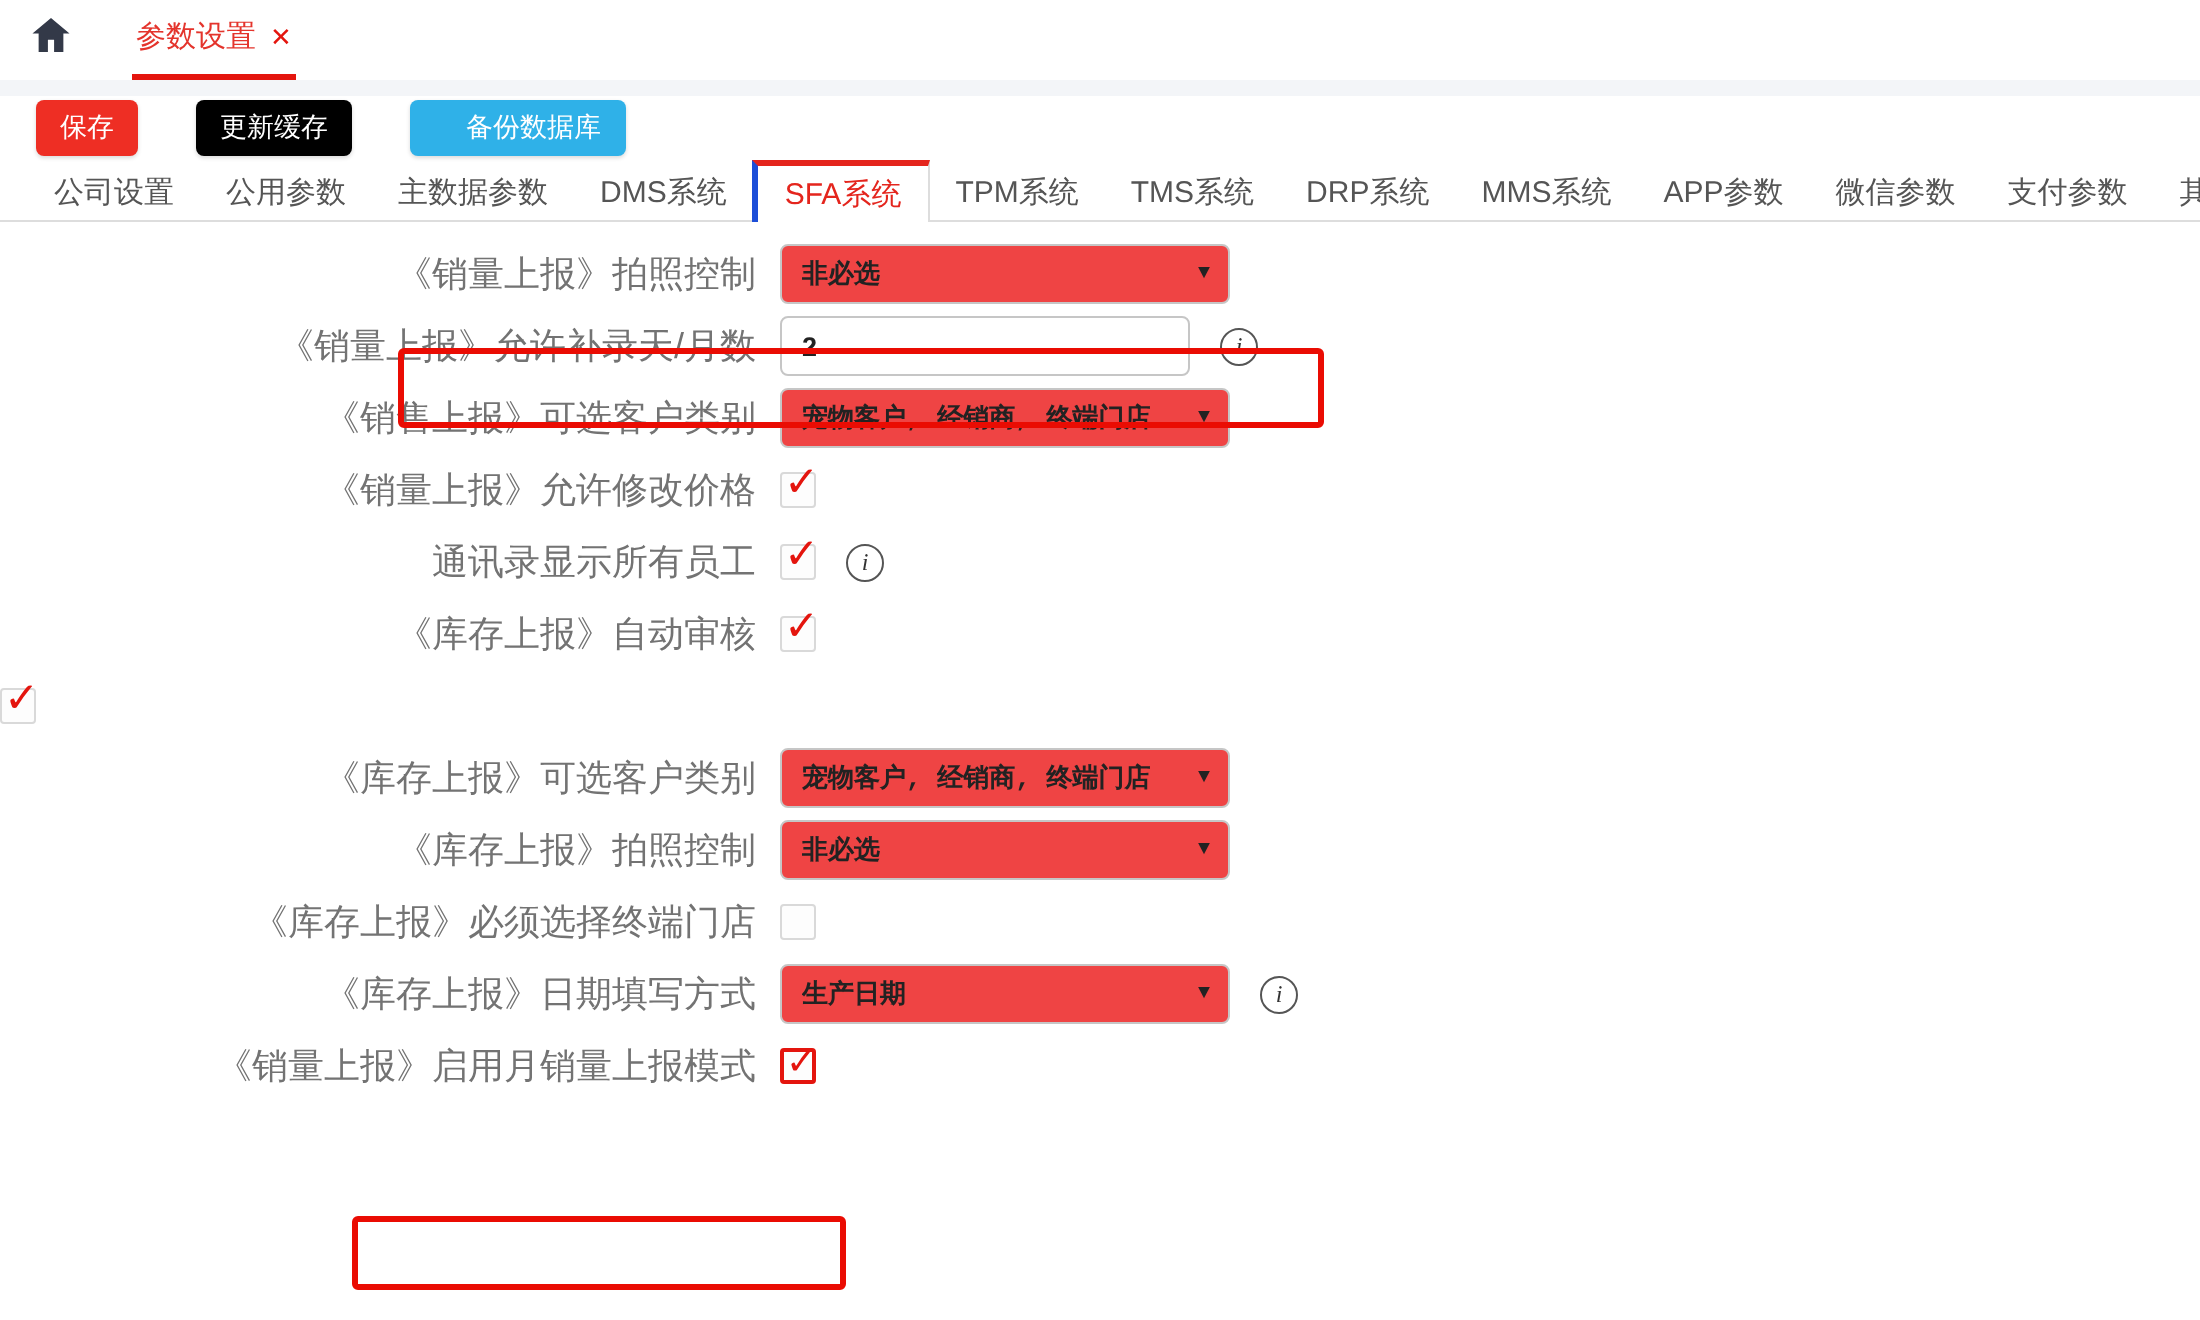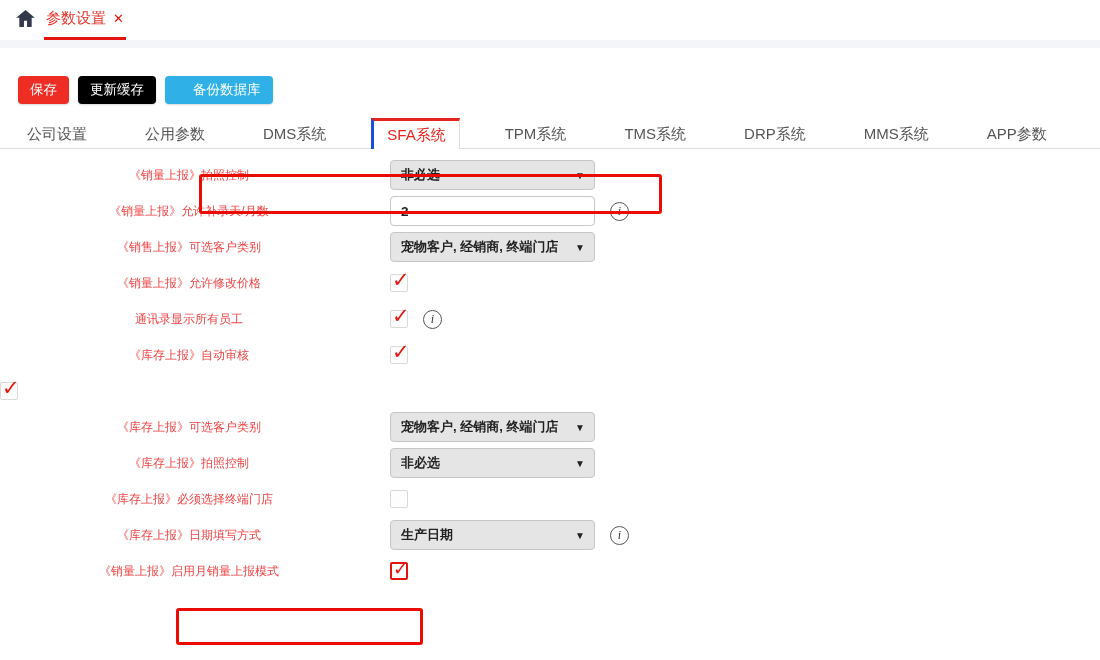--- a/index.html
+++ b/index.html
@@ -3,49 +3,49 @@
 <meta charset="utf-8">
 <style>
   * { margin:0; padding:0; box-sizing:border-box; }
   html,body { width:1100px; height:660px; background:#fff;
     font-family:"Liberation Sans","DejaVu Sans",sans-serif; }
   .page { position:relative; width:1100px; height:660px; background:#fff; overflow:hidden; }
 
   
   .topbar { height:40px; display:flex; align-items:center; padding-left:14px; background:#fff; }
   .home-btn { width:22px; height:22px; display:flex; align-items:center; justify-content:center; cursor:pointer; }
-  .page-tab { margin-left:8px; height:40px; display:flex; align-items:center; gap:7px;
+  .page-tab { margin-left:30px; height:40px; display:flex; align-items:center; gap:7px;
     padding:0 2px 0 2px; border-bottom:3px solid #e4150e; cursor:pointer; }
   .page-tab .tab-label { color:#e4342c; font-size:15px; }
   .page-tab .tab-close { color:#e4150e; font-size:13px; font-weight:bold; line-height:1; }
   .band { height:8px; background:#f3f5f8; }
 
   
-  .toolbar { margin:28px 0 0 18px; display:flex; gap:9px; }
+  .toolbar { margin:2px 0 0 18px; display:flex; gap:29px; }
   .btn { height:28px; padding:0 12px; border:none; border-radius:4px; color:#fff;
     font-size:13.5px; font-family:inherit; cursor:pointer; box-shadow:0 1px 2px rgba(0,0,0,.15); }
   .btn-save   { background:#ee2e24; }
   .btn-cache  { background:#000000; }
   .btn-backup { background:#2fb1e8;padding-left:28px; }
 
   
-  .tabs { margin-top:14px; display:flex; align-items:stretch; height:31px;
-    border-bottom:1px solid #ddd; padding-left:14px;gap:32px; }
+  .tabs { margin-top:2px; display:flex; align-items:stretch; height:31px;
+    border-bottom:1px solid #ddd; padding-left:14px; }
   .tab { display:flex; align-items:center; padding:0 13px; font-size:15px; color:#555;
     cursor:pointer; border-top:3px solid transparent; white-space:nowrap; }
   .tab.active { color:#e4251d; background:#fff; border-top:3px solid #e4251d;
     border-left:3px solid #1d4ed8; border-right:1px solid #ddd; margin-bottom:-1px; }
 
   
   .form { margin-top:8px; }
   .row { display:flex; align-items:center; height:36px; }
-  .row-label { width:390px; text-align:center; padding-right:12px; font-size:12px; color:#ef4444; }
-  .ctrl-select { position:relative; width:205px; height:30px; border:1px solid #c6c6c6;
-    border-radius:4px; background:#e5e5e5; display:flex; align-items:center;
-    padding:0 22px 0 10px; cursor:pointer; }
+  .row-label { width:390px; text-align:right; padding-right:12px; font-size:18px; color:#737373; }
+  .ctrl-select { position:relative; width:225px; height:30px; border:1px solid #c6c6c6;
+    border-radius:4px; background:#ef4444; display:flex; align-items:center;
+    padding:0 22px 0 10px; cursor:pointer;font-family:Liberation Mono, monospace; }
   .ctrl-select .sel-value { font-size:13px; font-weight:600; color:#222; white-space:nowrap;
     overflow:hidden; }
   .ctrl-select .caret { position:absolute; right:9px; top:50%; transform:translateY(-46%);
     font-size:10px; color:#222; }
   .ctrl-input { width:205px; height:30px; border:1px solid #c6c6c6; border-radius:4px;
     padding:0 10px; font-size:13.5px; font-weight:600; color:#222; font-family:inherit; outline:none; }
   .checkbox { position:relative; width:18px; height:18px; border:1px solid #d9d9d9;
     border-radius:2px; background:#fdfdfd; cursor:pointer; }
   .checkbox .check { position:absolute; top:-8px; left:1px; color:#e4150e; font-size:21px;
     font-weight:bold; line-height:1.2; }
@@ -83,20 +83,21 @@
 
   <div class="toolbar">
     <button class="btn btn-save">保存</button>
     <button class="btn btn-cache">更新缓存</button>
     <button class="btn btn-backup">备份数据库</button>
   </div>
 
   <div class="tabs">
     <div class="tab">公司设置</div>
     <div class="tab">公用参数</div>
+    <div class="tab">主数据参数</div>
     <div class="tab">DMS系统</div>
     <div class="tab active">SFA系统</div>
     <div class="tab">TPM系统</div>
     <div class="tab">TMS系统</div>
     <div class="tab">DRP系统</div>
     <div class="tab">MMS系统</div>
     <div class="tab">APP参数</div>
     <div class="tab">微信参数</div>
     <div class="tab">支付参数</div>
     <div class="tab">其他参数</div>

